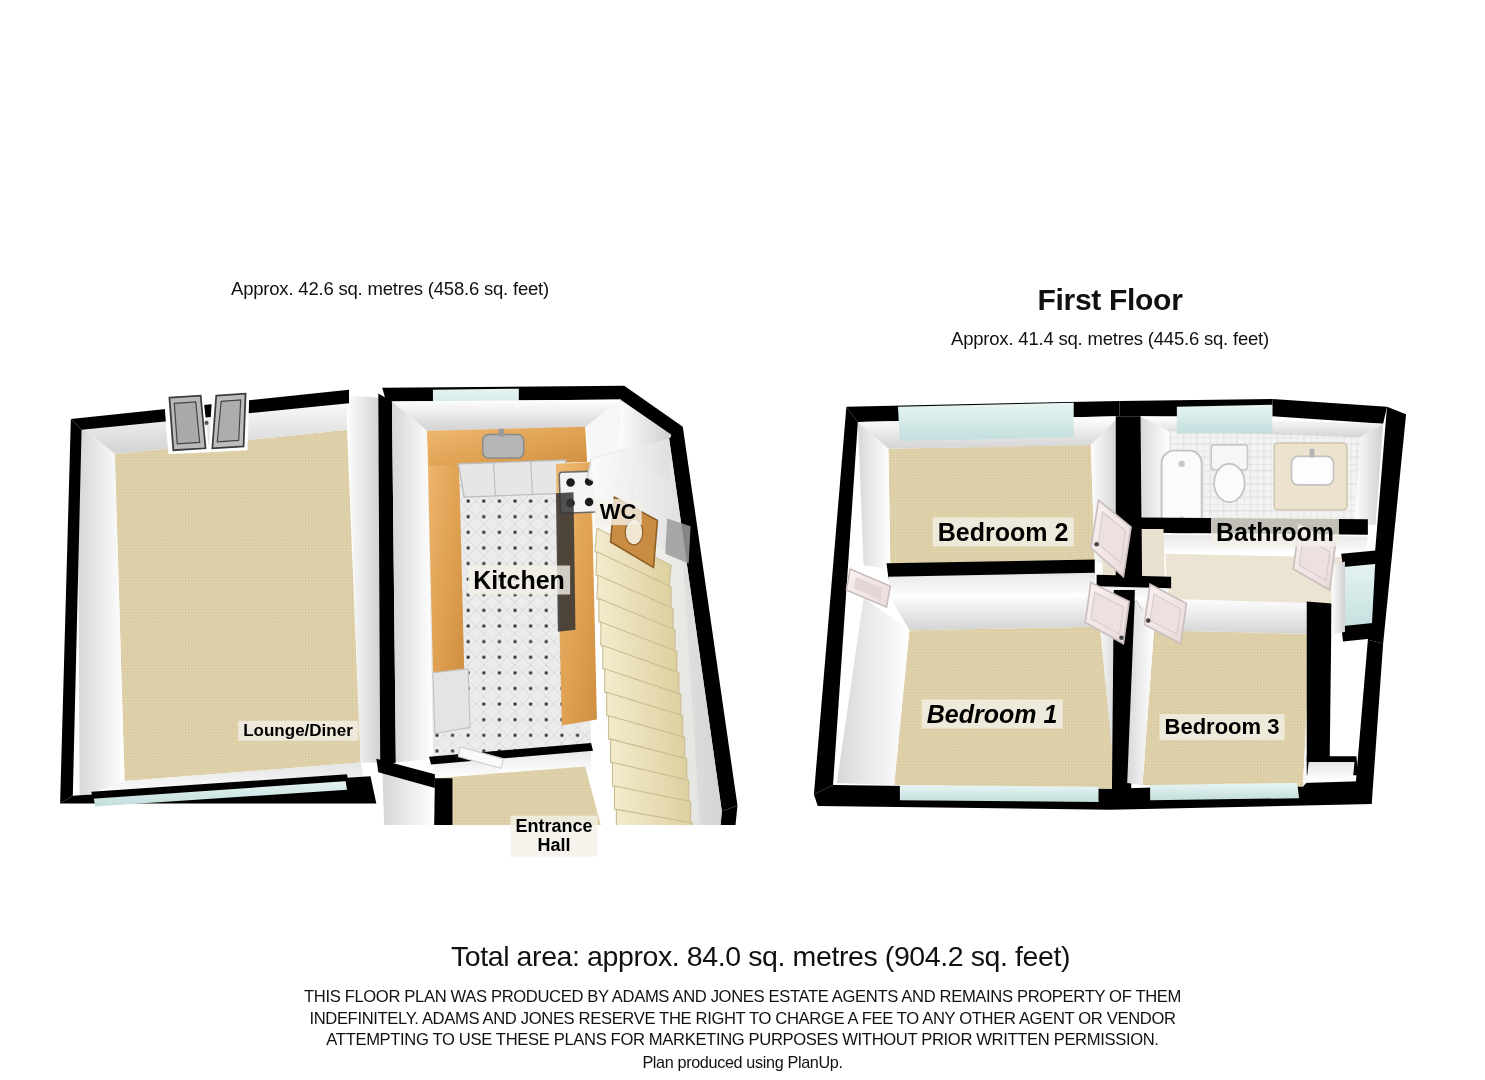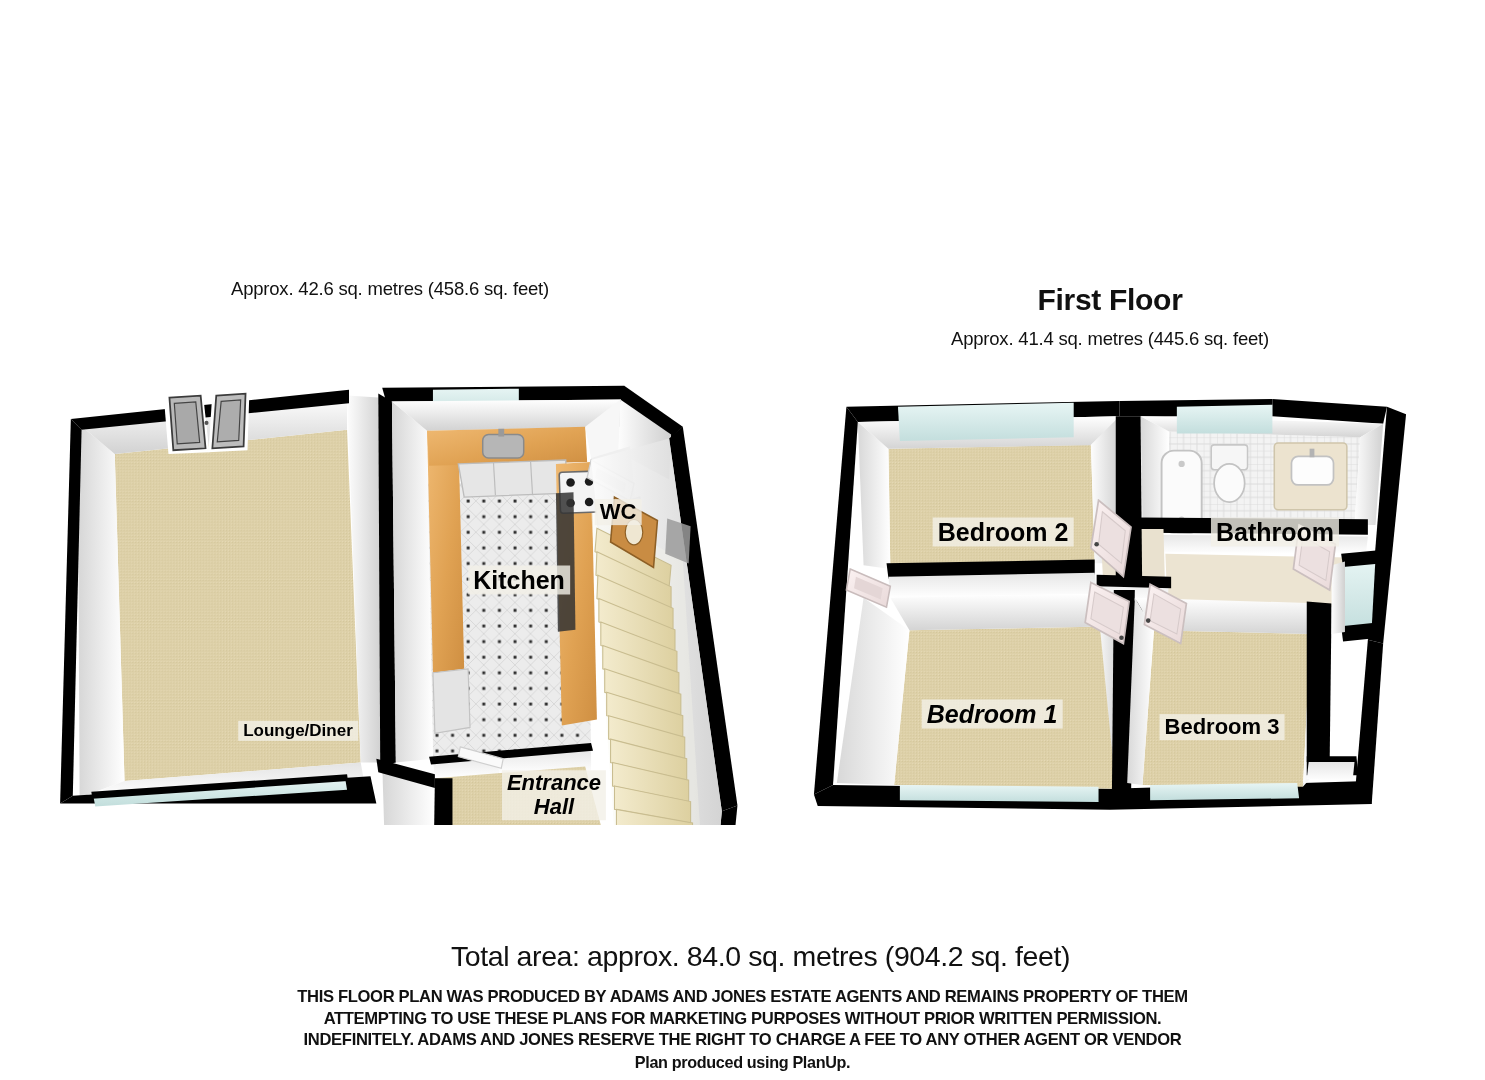--- a/index.html
+++ b/index.html
@@ -75,21 +75,21 @@
     letter-spacing: -0.4px;
     margin-left: 36px;
   }
   #disclaimer {
     margin-top: 13px;
     font-size: 16.6px;
     line-height: 1.30;
     color: #111;
     letter-spacing: -0.35px;
   }
-  #disclaimer div { white-space: nowrap; font-weight: bold; }
+  #disclaimer div { white-space: nowrap; }
   #planup-line { font-size: 16.2px; margin-top: 1px; }
 </style>
 </head>
 <body>
 
 <div class="stage">
 
   <div class="floor-block" id="ground-block">
     <div class="floor-sub">Approx. 42.6 sq. metres (458.6 sq. feet)</div>
 
@@ -266,21 +266,21 @@
           <polygon points="446,690 478,700 476,712 444,702" fill="#ffffff" stroke="#d4d4d4" stroke-width="1"></polygon>
         </g>
       </svg>
 
       <div class="room-label" style="left:268px; top:355px; font-size:17px;margin-top:39px;">Lounge/Diner</div>
 
       <div class="room-label" style="left:489px; top:243px; font-size:25px;">Kitchen</div>
 
       <div class="room-label" style="left:588px; top:175px; font-size:22px;">WC</div>
 
-      <div class="room-label" style="left:524px; top:458px; font-size:22px;font-style:italic;"><span>Entrance</span><br><span>Hall</span></div>
+      <div class="room-label" style="left:524px; top:499px; font-size:18px;"><span>Entrance</span><br><span>Hall</span></div>
     </div>
   </div>
 
   <div class="floor-block" id="first-block">
     <div class="floor-heading">First Floor</div>
     <div class="floor-sub">Approx. 41.4 sq. metres (445.6 sq. feet)</div>
 
     <div class="plan-wrap">
       <svg class="plan-canvas" viewBox="0 0 700 490" preserveAspectRatio="xMidYMid meet">
         <defs>
@@ -434,19 +434,19 @@
       <div class="room-label" style="left:232px; top:357px; font-size:25px;font-style:italic;">Bedroom 1</div>
 
       <div class="room-label" style="left:462px; top:370px; font-size:22px;">Bedroom 3</div>
     </div>
   </div>
 
   <div id="footer-area">
     <div id="total-area-text">Total area: approx. 84.0 sq. metres (904.2 sq. feet)</div>
     <div id="disclaimer">
       <div>THIS FLOOR PLAN WAS PRODUCED BY ADAMS AND JONES ESTATE AGENTS AND REMAINS PROPERTY OF THEM</div>
+      <div>INDEFINITELY. ADAMS AND JONES RESERVE THE RIGHT TO CHARGE A FEE TO ANY OTHER AGENT OR VENDOR</div>
       <div>ATTEMPTING TO USE THESE PLANS FOR MARKETING PURPOSES WITHOUT PRIOR WRITTEN PERMISSION.</div>
-      <div>INDEFINITELY. ADAMS AND JONES RESERVE THE RIGHT TO CHARGE A FEE TO ANY OTHER AGENT OR VENDOR</div>
       <div id="planup-line">Plan produced using PlanUp.</div>
     </div>
   </div>
 
 </div>
 
 </body></html>

